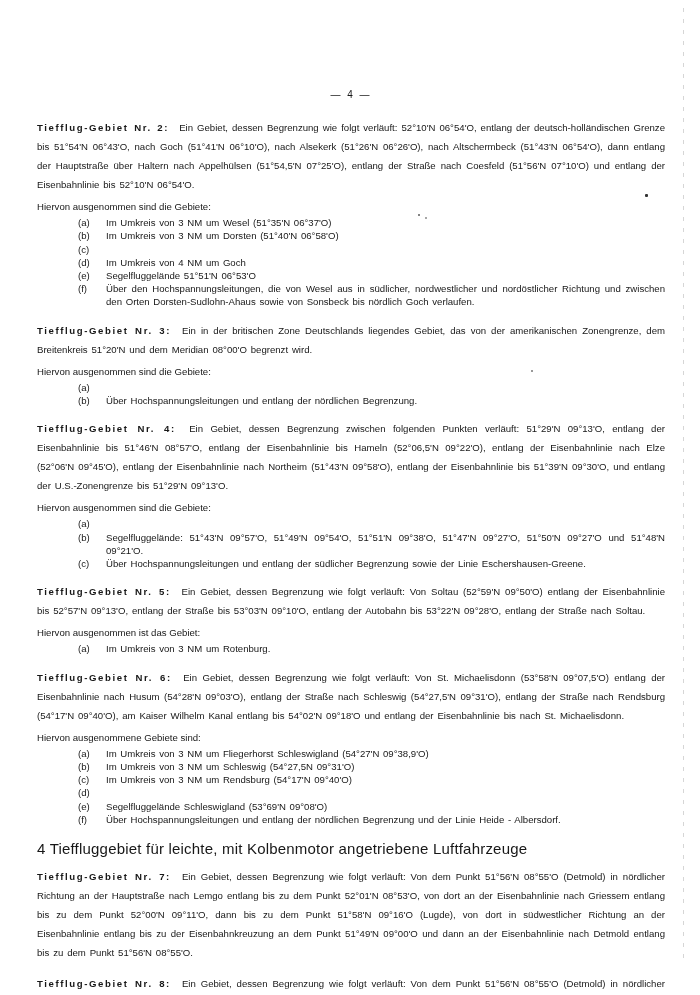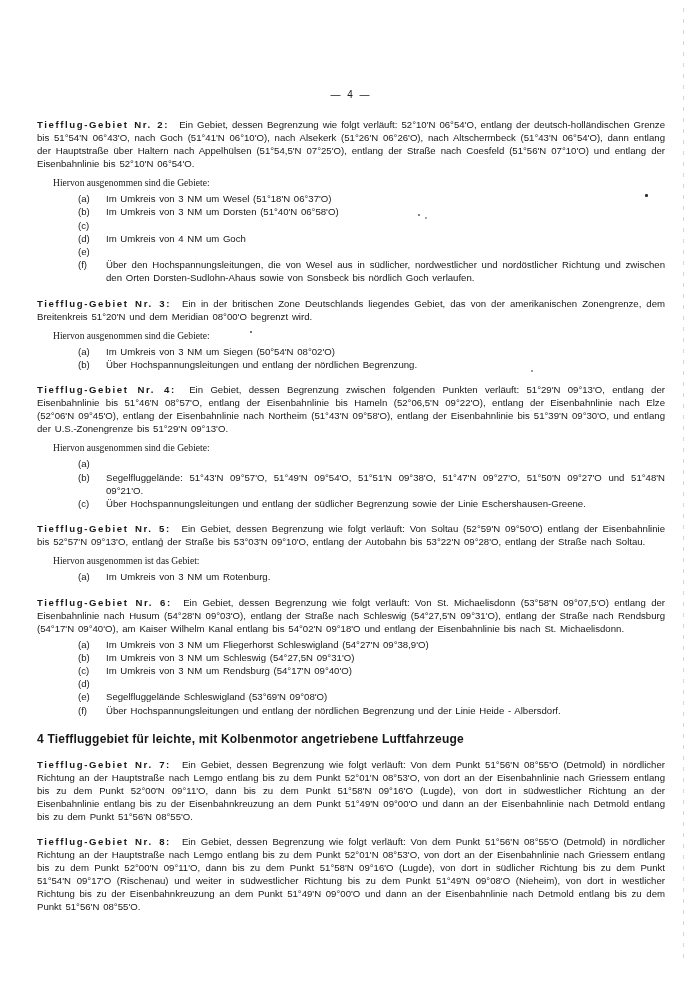--- a/index.html
+++ b/index.html
@@ -12,46 +12,46 @@
     color:#171717;
   }
   .sheet{position:absolute;left:37px;top:0;width:628px;}
   .pagenum{
     margin:0;padding-top:89px;
     text-align:center;
     font-size:10px;letter-spacing:2px;
   }
   .para{
     margin:12px 0 0 0;
-    font-size:9.6px;line-height:13px;
+    font-size:9.6px;line-height:19px;
     text-align:justify;
     word-spacing:1.2px;
   }
   .para.first{margin-top:18px;}
   .area-h{
     font-weight:bold;
     letter-spacing:1.6px;
     margin-right:6px;
     white-space:nowrap;
   }
   .intro{
-    margin:6px 0 0 16px;
-    font-size:9.6px;line-height:13.2px;font-family:Liberation Serif, serif;
+    margin:6px 0 0 0;
+    font-size:9.6px;line-height:13.2px;
   }
   .xlist{margin-top:3px;}
   .xitem{
     display:flex;
     padding-left:41px;
     font-size:9.6px;line-height:13.2px;
   }
   .xitem .lbl{flex:none;width:28px;}
   .xitem .txt{flex:1;text-align:justify;word-spacing:1px;}
   .section-h{
     margin:16px 0 1px 0;
-    font-size:12px;font-weight:bold;line-height:13px;
+    font-size:15px;font-weight:normal;line-height:13px;
     letter-spacing:.2px;
   }
   
   .scan-vline{
     position:absolute;left:683px;top:8px;width:1px;height:955px;
     background:repeating-linear-gradient(to bottom,#c8c8c8 0 4px,transparent 4px 11px);
     opacity:.75;
   }
   .speck{position:absolute;background:#5a5a5a;width:2px;height:2px;border-radius:50%;}
   .speck.s1{left:418px;top:214px;}
@@ -70,53 +70,53 @@
 
   <section>
     <p class="para first">
       <span class="area-h">Tiefflug-Gebiet Nr. 2:</span>
       <span>Ein Gebiet, dessen Begrenzung wie folgt verläuft: 52°10'N 06°54'O, entlang der deutsch-holländischen Grenze bis 51°54'N 06°43'O, nach Goch (51°41'N 06°10'O), nach Alsekerk (51°26'N 06°26'O), nach Altschermbeck (51°43'N 06°54'O), dann entlang der Hauptstraße über Haltern nach Appelhülsen (51°54,5'N 07°25'O), entlang der Straße nach Coesfeld (51°56'N 07°10'O) und entlang der Eisenbahnlinie bis 52°10'N 06°54'O.</span>
     </p>
     <p class="intro">Hiervon ausgenommen sind die Gebiete:</p>
     <div class="xlist">
       <div class="xitem">
         <span class="lbl">(a)</span>
-        <span class="txt">Im Umkreis von 3 NM um Wesel (51°18'N 06°37'O)</span>
+        <span class="txt">Im Umkreis von 3 NM um Wesel (51°35'N 06°37'O)</span>
       </div>
       <div class="xitem">
         <span class="lbl">(b)</span>
         <span class="txt">Im Umkreis von 3 NM um Dorsten (51°40'N 06°58'O)</span>
       </div>
       <div class="xitem">
         <span class="lbl">(c)</span>
       </div>
       <div class="xitem">
         <span class="lbl">(d)</span>
         <span class="txt">Im Umkreis von 4 NM um Goch</span>
       </div>
       <div class="xitem">
         <span class="lbl">(e)</span>
+        <span class="txt">Segelfluggelände 51°51'N 06°53'O</span>
       </div>
       <div class="xitem">
         <span class="lbl">(f)</span>
         <span class="txt">Über den Hochspannungsleitungen, die von Wesel aus in südlicher, nordwestlicher und nordöstlicher Richtung und zwischen den Orten Dorsten-Sudlohn-Ahaus sowie von Sonsbeck bis nördlich Goch verlaufen.</span>
       </div>
     </div>
   </section>
 
   <section>
     <p class="para">
       <span class="area-h">Tiefflug-Gebiet Nr. 3:</span>
       <span>Ein in der britischen Zone Deutschlands liegendes Gebiet, das von der amerikanischen Zonengrenze, dem Breitenkreis 51°20'N und dem Meridian 08°00'O begrenzt wird.</span>
     </p>
     <p class="intro">Hiervon ausgenommen sind die Gebiete:</p>
     <div class="xlist">
       <div class="xitem">
         <span class="lbl">(a)</span>
-        <span class="txt">Im Umkreis von 3 NM um Siegen (50°54'N 08°02'O)</span>
       </div>
       <div class="xitem">
         <span class="lbl">(b)</span>
         <span class="txt">Über Hochspannungsleitungen und entlang der nördlichen Begrenzung.</span>
       </div>
     </div>
   </section>
 
   <section>
     <p class="para">
@@ -151,20 +151,21 @@
         <span class="txt">Im Umkreis von 3 NM um Rotenburg.</span>
       </div>
     </div>
   </section>
 
   <section>
     <p class="para">
       <span class="area-h">Tiefflug-Gebiet Nr. 6:</span>
       <span>Ein Gebiet, dessen Begrenzung wie folgt verläuft: Von St. Michaelisdonn (53°58'N 09°07,5'O) entlang der Eisenbahnlinie nach Husum (54°28'N 09°03'O), entlang der Straße nach Schleswig (54°27,5'N 09°31'O), entlang der Straße nach Rendsburg (54°17'N 09°40'O), am Kaiser Wilhelm Kanal entlang bis 54°02'N 09°18'O und entlang der Eisenbahnlinie bis nach St. Michaelisdonn.</span>
     </p>
+    <p class="intro">Hiervon ausgenommene Gebiete sind:</p>
     <div class="xlist">
       <div class="xitem">
         <span class="lbl">(a)</span>
         <span class="txt">Im Umkreis von 3 NM um Fliegerhorst Schleswigland (54°27'N 09°38,9'O)</span>
       </div>
       <div class="xitem">
         <span class="lbl">(b)</span>
         <span class="txt">Im Umkreis von 3 NM um Schleswig (54°27,5N 09°31'O)</span>
       </div>
       <div class="xitem">

